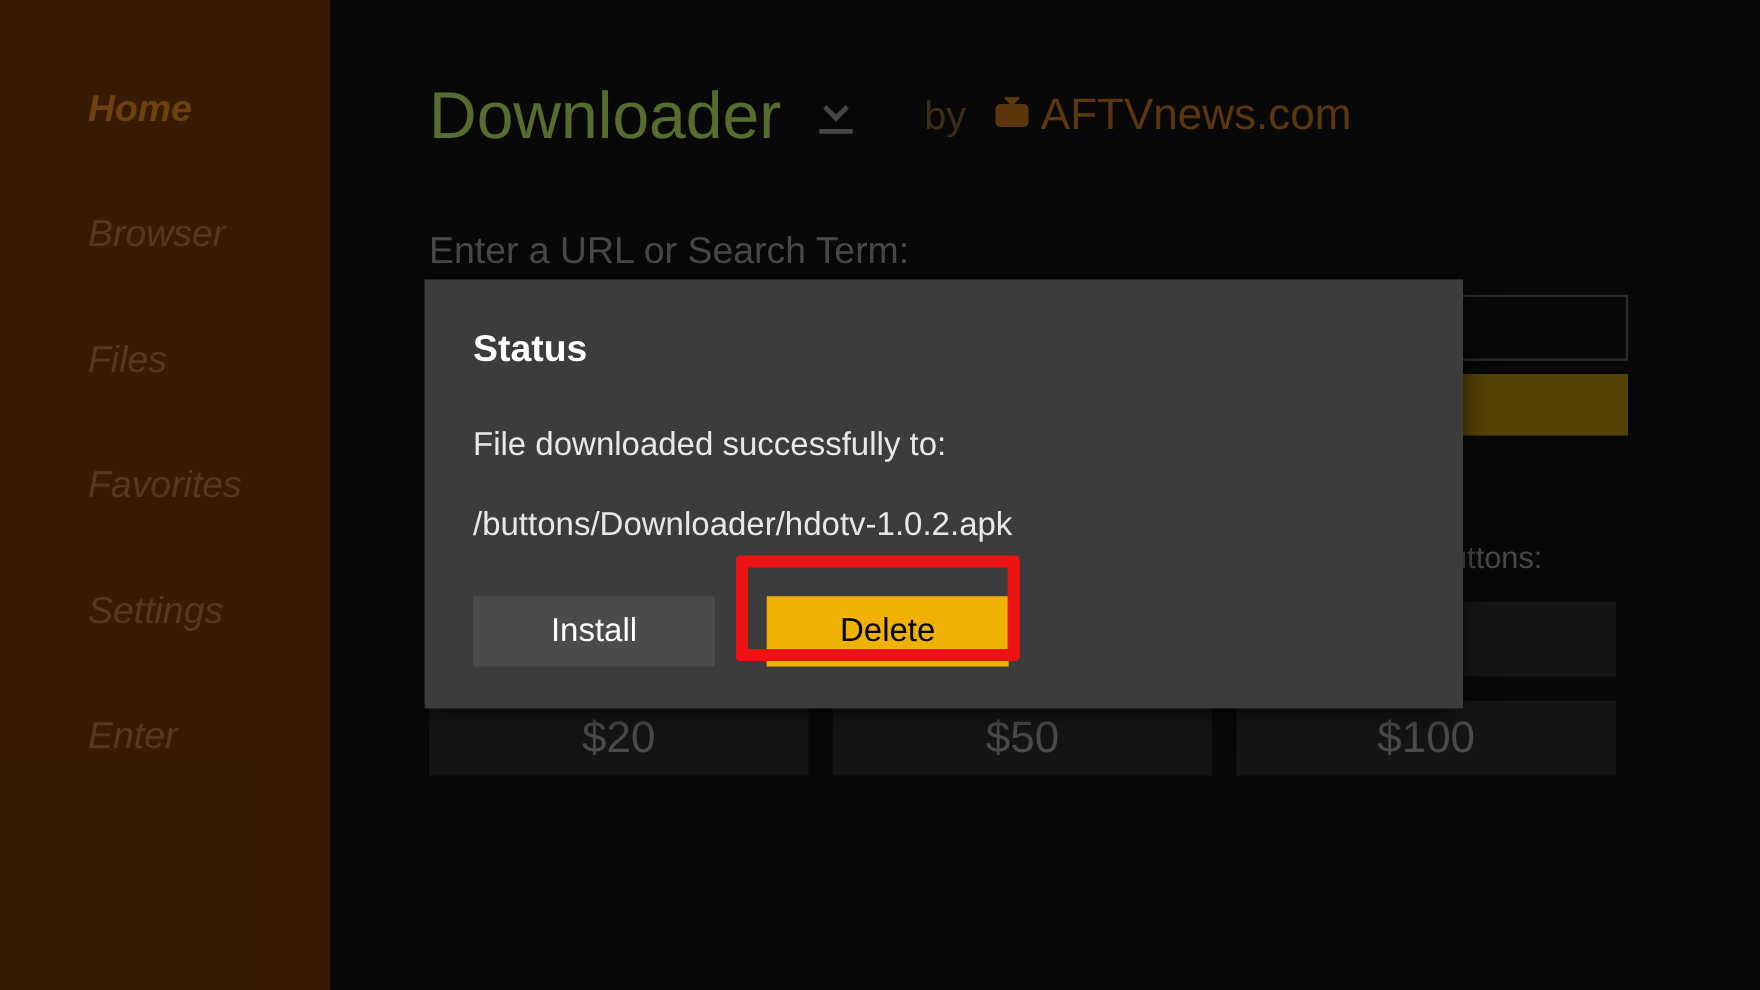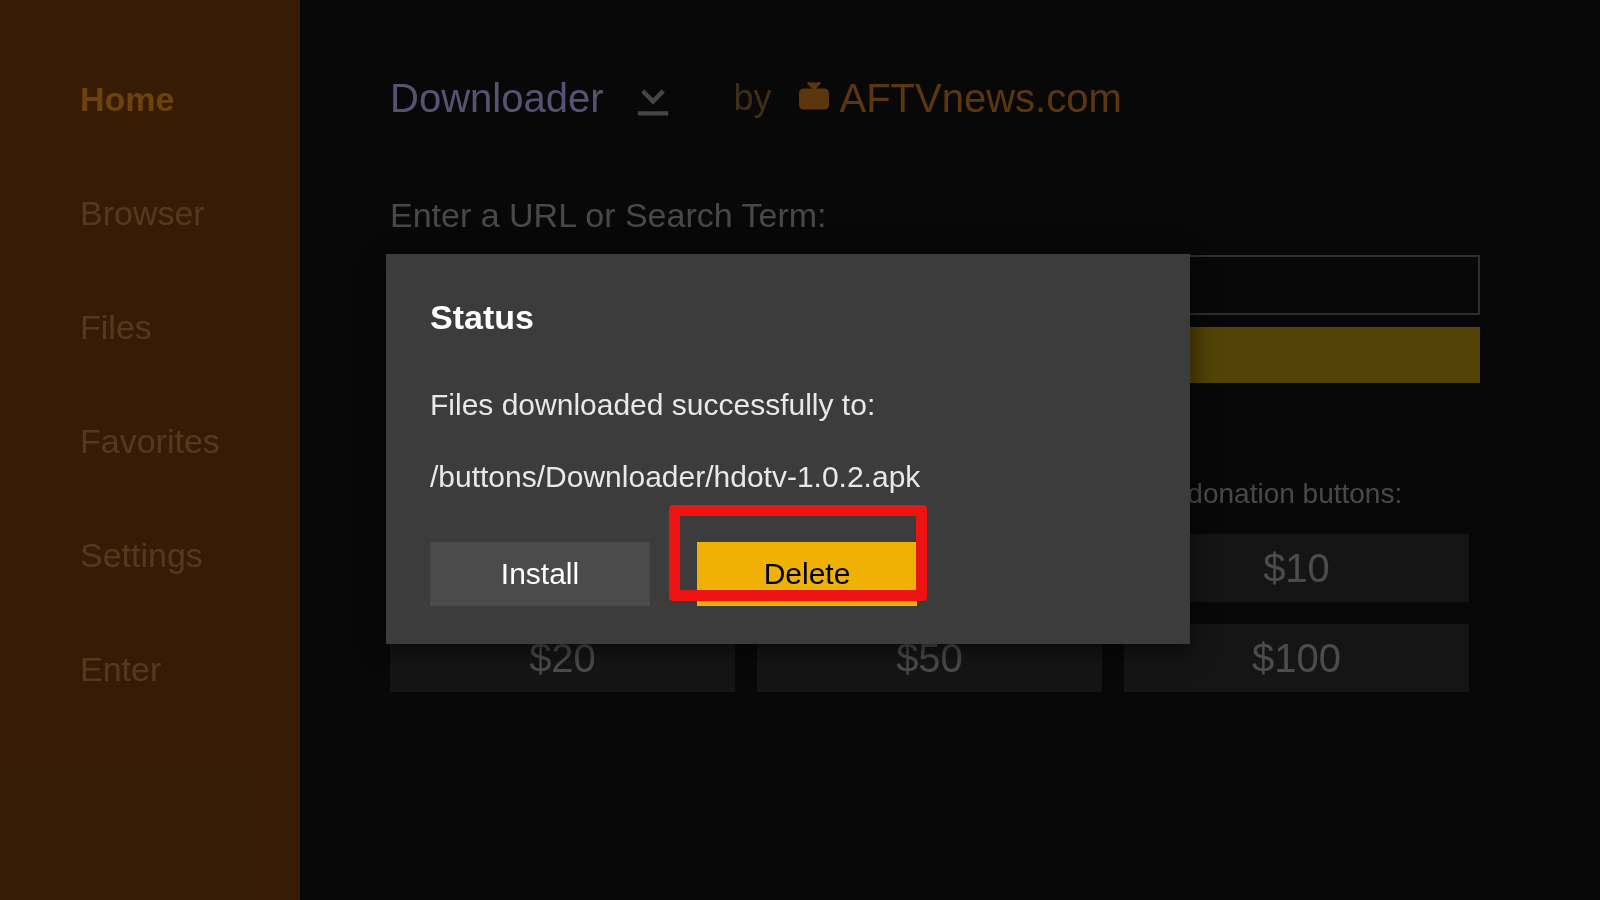--- a/index.html
+++ b/index.html
@@ -1,39 +1,39 @@
 <!DOCTYPE html>
 <html><head>
   <meta charset="utf-8">
   <style>
     * { margin:0; padding:0; box-sizing:border-box; font-family:Arial,Helvetica,sans-serif; }
     html,body { width:1600px; height:900px; overflow:hidden; }
     .app { display:flex; width:100%; height:100%; background:#0e0e0e; position:relative; }
     .sidebar { width:300px; background:#7a3d0c; padding-top:80px; padding-left:80px; }
-    .sidebar-item { color:#e0a466; font-size:34px; margin-bottom:75px; cursor:pointer; }
+    .sidebar-item { color:#e0a466; font-size:34px; margin-bottom:75px; cursor:pointer;font-style:italic; }
     .sidebar-item.active { color:#f2921b; font-weight:600; }
     .sidebar-item.disabled { color:#c78648; opacity:.9; }
     .main { flex:1; position:relative; background:#121212; padding:70px 60px 0 90px; }
     .title-row { display:flex; align-items:center; gap:24px; }
-    .app-title { color:#c4b5fd; font-size:40px; font-weight:300; }
+    .app-title { color:#bef264; font-size:60px; font-weight:300; }
     .download-icon svg { width:52px; height:52px; fill:#9a9a9a; }
     .by { color:#8b6534; font-size:36px; margin-left:30px; font-weight:300; }
     .brand { display:flex; align-items:center; gap:8px; }
     .brand-text { color:#cc7a1f; font-size:40px; font-weight:500; }
     .tv-icon svg { width:36px; height:36px; fill:#cc7a1f; stroke:#cc7a1f; }
     .url-label { color:#a0a0a0; font-size:34px; margin-top:70px; }
     .url-input { width:1090px; height:60px; margin-top:20px; border:2px solid #666; background:transparent; }
     .go-btn { width:1090px; height:56px; background:#b9940e; margin-top:12px; }
     .donation-text { color:#a0a0a0; font-size:28px; margin-top:95px; padding-left:760px; }
     .donation-grid { display:grid; grid-template-columns:repeat(3,345px); grid-auto-rows:68px; gap:22px 22px; margin-top:24px; }
     .donation-btn { background:#2f2f2f; color:#a8a8a8; font-size:40px; border:none; display:flex; align-items:center; justify-content:center; }
 
     .scrim { position:absolute; inset:0; background:rgba(0,0,0,.55); pointer-events:none; }
 
-    .dialog { position:absolute; left:386px; top:254px; width:804px; height:390px; background:#3c3c3c; padding:44px 44px 0; box-shadow:0 6px 24px rgba(0,0,0,.6); }
+    .dialog { position:absolute; left:386px; top:254px; width:944px; height:390px; background:#3c3c3c; padding:44px 44px 0; box-shadow:0 6px 24px rgba(0,0,0,.6); }
     .dialog-title { color:#ffffff; font-size:34px; font-weight:bold; }
     .dialog-msg { color:#e8e8e8; font-size:30px; margin-top:48px; line-height:1.3; }
     .dialog-path { color:#e8e8e8; font-size:30px; margin-top:36px; }
     .dialog-buttons { display:flex; gap:47px; margin-top:48px; }
     .dlg-btn { width:220px; height:64px; font-size:30px; border:none; display:flex; align-items:center; justify-content:center; cursor:pointer; }
     .dlg-btn.normal { background:#4b4b4b; color:#ffffff; }
     .dlg-btn.selected { background:#efb103; color:#000000; font-weight:500; }
 
     .highlight-frame { position:absolute; border:11px solid #ee1313; border-radius:4px; pointer-events:none; }
   </style>
@@ -96,21 +96,21 @@
       <button class="donation-btn">
           <span>$100</span>
         </button>
     </div>
   </div>
 
   <div class="scrim"></div>
 
   <div class="dialog">
     <div class="dialog-title">Status</div>
-    <div class="dialog-msg">Files downloaded successfully to:</div>
+    <div class="dialog-msg">File downloaded successfully to:</div>
     <div class="dialog-path">/buttons/Downloader/hdotv-1.0.2.apk</div>
     <div class="dialog-buttons">
       <button class="dlg-btn normal">
           <span>Install</span>
         </button>
       <button class="dlg-btn selected">
           <span>Delete</span>
         </button>
     </div>
   </div>

